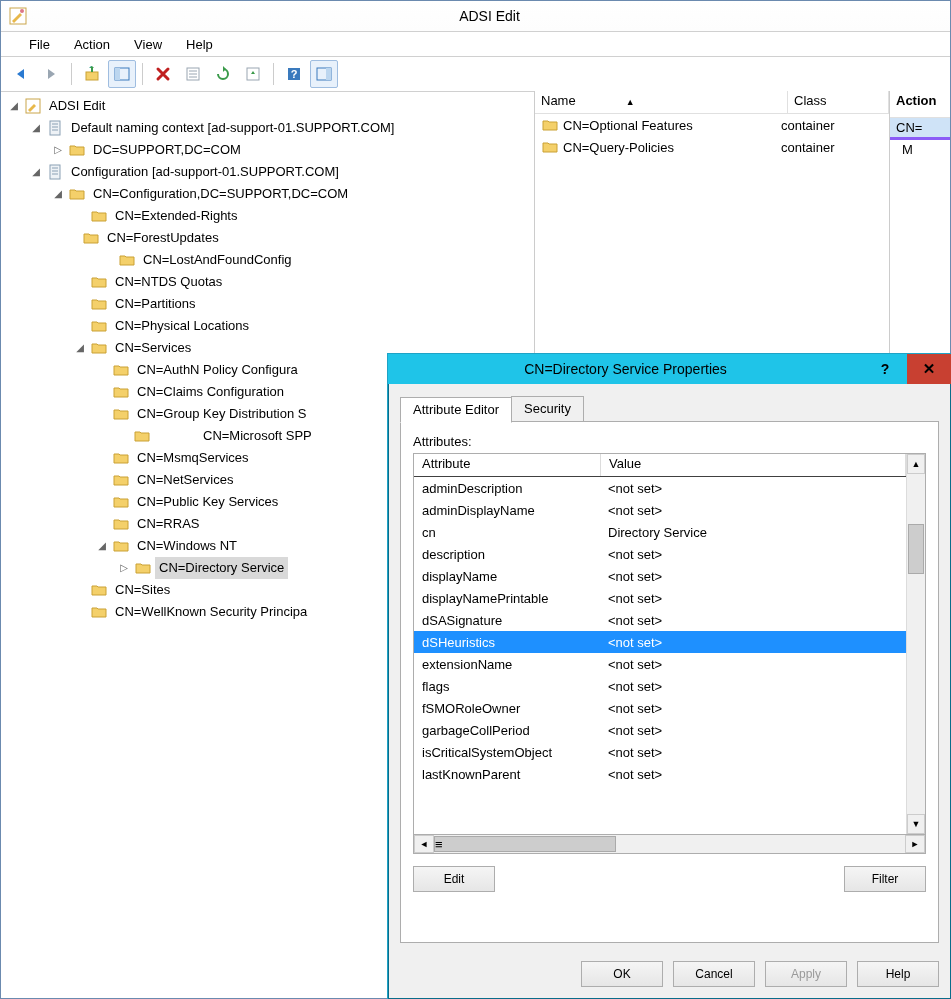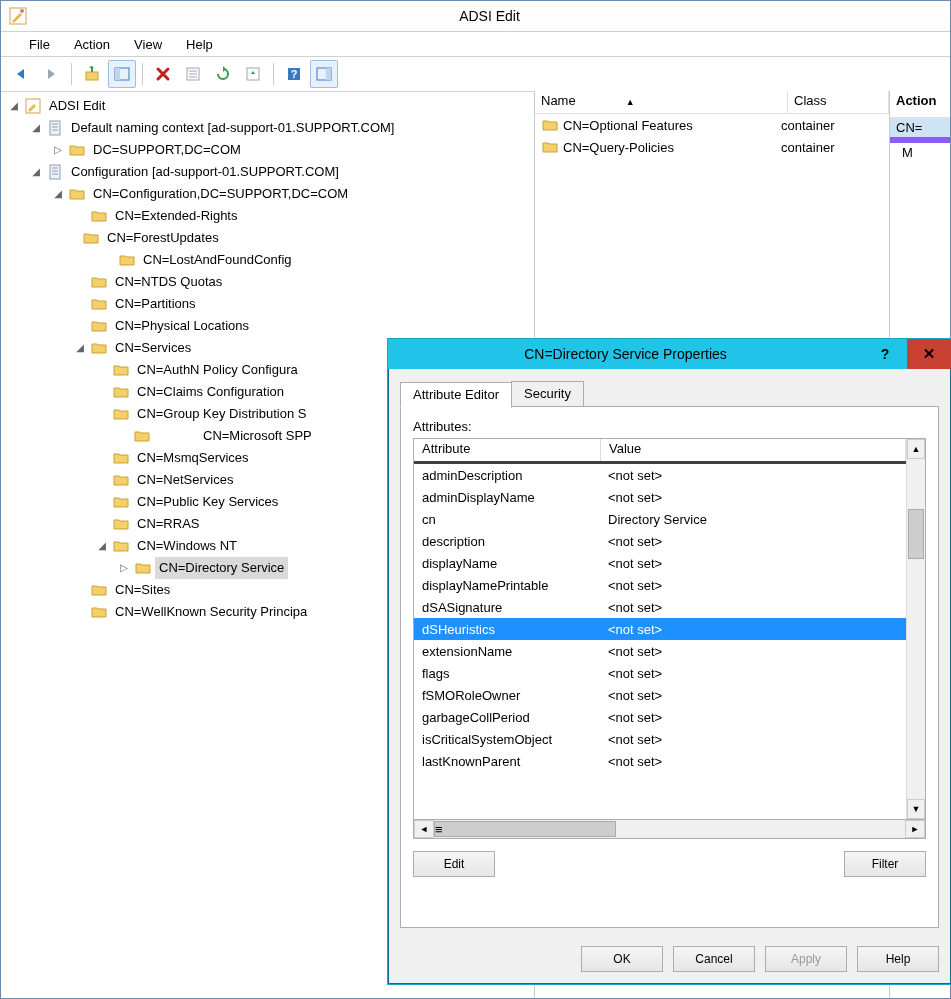--- a/index.html
+++ b/index.html
@@ -23,39 +23,39 @@
 .tree .label{padding:0 4px}
 .tree .row.selected .label{background:#d9d9d9}
 .list-pane{flex:1;border-right:1px solid #ccc;overflow:hidden}
 .list-header{height:22px;border-bottom:1px solid #e0e0e0;display:flex;background:#fff}
 .list-header .col{padding:2px 6px;border-right:1px solid #e0e0e0;font-size:13px}
 .list-header .sort{font-size:9px;margin-left:50px}
 .list-body .list-row{display:flex;align-items:center;height:22px}
 .list-body .list-row .icon{width:18px;margin:0 4px 0 6px;display:flex;align-items:center;justify-content:center}
 .actions-pane{width:60px;overflow:hidden}
 .actions-pane .hdr{height:22px;border-bottom:1px solid #e0e0e0;padding:2px 6px;font-weight:bold;background:#fff}
-.actions-pane .sel{background:#cfe3f7;padding:2px 6px;border-bottom:6px solid #8b5cf6}
+.actions-pane .sel{background:#cfe3f7;padding:2px 6px;border-bottom:3px solid #8b5cf6}
 .actions-pane .itm{padding:2px 12px}
 
 
-.dialog{position:absolute;left:386px;top:337px;width:563px;height:645px;border:1px solid #1ea3c6;background:#f0f0f0;box-shadow:0 0 0 1px #0a6d8a inset}
+.dialog{position:absolute;left:386px;top:352px;width:563px;height:645px;border:1px solid #1ea3c6;background:#f0f0f0;box-shadow:0 0 0 1px #0a6d8a inset}
 .dlg-title{height:30px;background:#1fc4e8;display:flex;align-items:center;color:#000;font-size:14px}
 .dlg-title .t{flex:1;text-align:center}
 .dlg-title .btn{width:44px;height:30px;display:flex;align-items:center;justify-content:center;font-weight:bold}
 .dlg-title .help{background:#1fc4e8;color:#000}
 .dlg-title .close{background:#c84031;color:#000;font-size:15px}
 .dlg-body{position:absolute;top:30px;left:0;right:0;bottom:0;padding:12px;box-sizing:border-box}
 .tabs{display:flex;height:26px;position:relative;z-index:2}
 .tab{padding:4px 12px 3px;border:1px solid #adadad;background:#f0f0f0;margin-right:-1px;font-size:13px;cursor:default}
 .tab.active{background:#fff;border-bottom:1px solid #fff;position:relative;top:1px}
 .tab-panel{border:1px solid #adadad;background:#fff;position:absolute;top:37px;left:12px;right:12px;bottom:56px;padding:12px;box-sizing:border-box}
 .attr-label{font-size:13px;margin-bottom:4px}
 .attr-table{border:1px solid #adadad;height:380px;display:flex}
 .attr-cols{flex:1;overflow:hidden}
-.attr-head{display:flex;height:22px;border-bottom:3px solid #404040;background:#fff}
+.attr-head{display:flex;height:22px;border-bottom:1px solid #404040;background:#fff}
 .attr-head .c{padding:2px 8px;border-right:1px solid #dcdcdc}
 .attr-rows{overflow:hidden}
 .attr-row{display:flex;height:22px;align-items:center}
 .attr-row .c{padding:0 8px;overflow:hidden;white-space:nowrap}
 .attr-row.sel{background:#1e90ff;color:#fff}
 .vscroll{width:18px;background:#f0f0f0;border-left:1px solid #dcdcdc;position:relative}
 .vscroll .up,.vscroll .down{height:18px;background:#f0f0f0;border:1px solid #ccc;display:flex;align-items:center;justify-content:center;font-size:9px}
 .vscroll .down{position:absolute;bottom:0;left:0;right:0}
 .vscroll .thumb{position:absolute;top:70px;left:1px;right:1px;height:48px;background:#cdcdcd;border:1px solid #aaa}
 .hscroll{height:18px;border:1px solid #adadad;border-top:none;display:flex;background:#f0f0f0}

